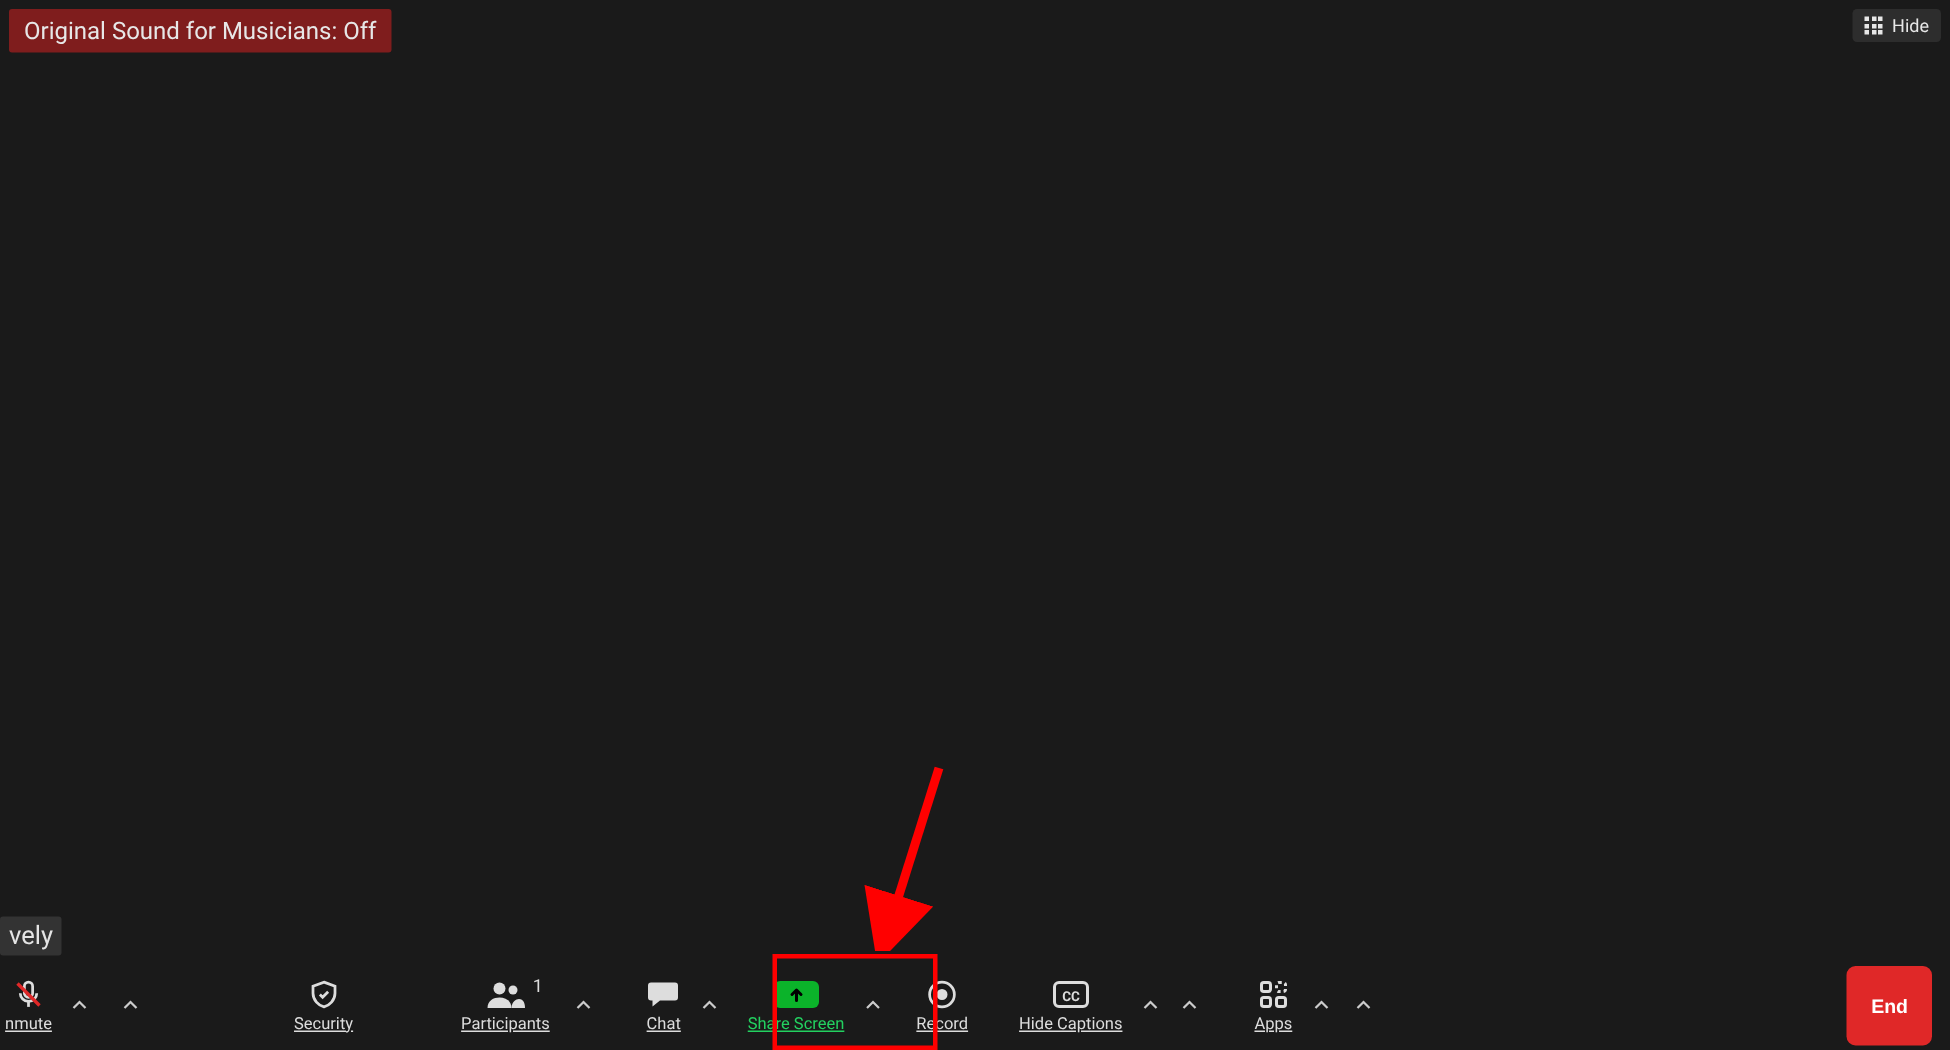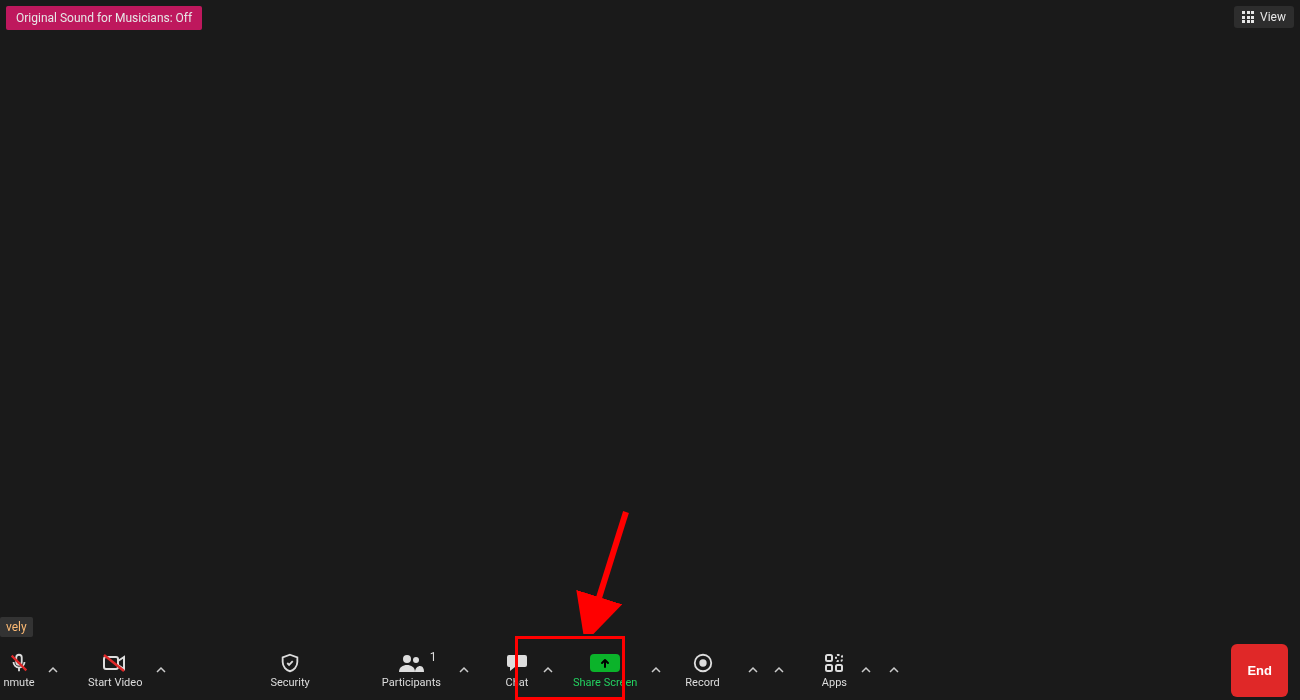--- a/index.html
+++ b/index.html
@@ -1,27 +1,27 @@
 <!DOCTYPE html>
 <html><head>
 <meta charset="utf-8">
 <style>
   html,body{margin:0;padding:0;width:1300px;height:700px;background:#1a1a1a;font-family:-apple-system,BlinkMacSystemFont,"Segoe UI",Roboto,Helvetica,Arial,sans-serif;overflow:hidden;color:#fff;}
   
-  .top-left-pill{position:absolute;top:6px;left:6px;background:#be185d;color:#e7e7e7;font-size:12px;padding:5px 10px;border-radius:2px;cursor:pointer;}
+  .top-left-pill{position:absolute;top:6px;left:6px;background:#7f1d1d;color:#e7e7e7;font-size:16px;padding:5px 10px;border-radius:2px;cursor:pointer;}
   
   .top-right-view{position:absolute;top:6px;right:6px;background:#2d2d2d;color:#e7e7e7;font-size:12px;padding:4px 8px;border-radius:3px;display:flex;align-items:center;gap:6px;cursor:pointer;}
   .grid9{width:12px;height:12px;display:grid;grid-template-columns:repeat(3,3px);grid-template-rows:repeat(3,3px);gap:1.5px;}
   .grid9 span{background:#e7e7e7;width:3px;height:3px;}
   
-  .name-tag{position:absolute;left:0;bottom:63px;background:#333;color:#fdba74;font-size:12px;padding:3px 6px;border-radius:2px;}
+  .name-tag{position:absolute;left:0;bottom:63px;background:#333;color:#e5e5e5;font-size:17px;padding:3px 6px;border-radius:2px;}
   
   .toolbar{position:absolute;bottom:0;left:0;right:0;height:60px;background:#1a1a1a;display:flex;align-items:stretch;white-space:nowrap;}
   .tb-item{display:flex;flex-direction:column;align-items:center;justify-content:center;gap:2px;padding:0 10px;color:#ddd;cursor:pointer;position:relative;}
-  .tb-item .lbl{font-size:11px;color:#ddd;}
+  .tb-item .lbl{font-size:11px;color:#ddd;text-decoration:underline;}
   .tb-item.green .lbl{color:#23d160;}
   .caret{display:flex;align-items:center;justify-content:center;width:18px;cursor:pointer;}
   .caret svg{width:10px;height:10px;}
   .end-btn{margin-left:auto;align-self:center;margin-right:12px;background:#e02828;color:#fff;border:none;border-radius:6px;font-size:13px;font-weight:600;padding:19px 16px;cursor:pointer;}
   
   .ic{height:22px;display:flex;align-items:center;justify-content:center;}
   .ic svg{display:block;}
   
   .share-rect{width:30px;height:18px;background:#0bb32a;border-radius:4px;display:flex;align-items:center;justify-content:center;}
   
@@ -43,21 +43,21 @@
     <span></span>
       <span></span>
       <span></span>
       <span></span>
       <span></span>
       <span></span>
       <span></span>
       <span></span>
       <span></span>
   </span>
-  <span>View</span>
+  <span>Hide</span>
 </div>
 
 <div class="name-tag">
   <span>vely</span>
 </div>
 
 <svg class="arrow-svg" style="left:576px;top:508px;width:60px;height:126px;" viewBox="0 0 60 126">
   <defs>
     <marker id="ah" markerWidth="8" markerHeight="8" refX="4" refY="4" orient="auto">
       <path d="M0,0 L8,4 L0,8 Z" fill="#ff0000"></path>
@@ -80,30 +80,20 @@
     <span class="lbl">nmute</span>
   </div>
   <div class="caret">
     <svg viewBox="0 0 10 10">
         <path d="M1 7 L5 3 L9 7" stroke="#ccc" stroke-width="1.5" fill="none"></path>
       </svg>
   </div>
 
   <div style="width:16px"></div>
 
-  <div class="tb-item">
-    <span class="ic">
-      <svg width="26" height="22" viewBox="0 0 26 22" fill="none" stroke="#ddd" stroke-width="2">
-        <rect x="2" y="5" width="14" height="12" rx="2"></rect>
-        <path d="M16 9 L22 5 V17 L16 13"></path>
-        <line x1="2" y1="3" x2="22" y2="19" stroke="#e02828" stroke-width="2.5"></line>
-      </svg>
-    </span>
-    <span class="lbl">Start Video</span>
-  </div>
   <div class="caret">
     <svg viewBox="0 0 10 10">
         <path d="M1 7 L5 3 L9 7" stroke="#ccc" stroke-width="1.5" fill="none"></path>
       </svg>
   </div>
 
   <div style="width:90px"></div>
 
   <div class="tb-item">
     <span class="ic">
@@ -176,20 +166,29 @@
       <svg width="22" height="22" viewBox="0 0 24 24" fill="none" stroke="#ddd" stroke-width="2">
         <circle cx="12" cy="12" r="9"></circle>
         <circle cx="12" cy="12" r="3" fill="#ddd"></circle>
       </svg>
     </span>
     <span class="lbl">Record</span>
   </div>
 
   <div style="width:14px"></div>
 
+  <div class="tb-item">
+    <span class="ic">
+      <svg width="26" height="20" viewBox="0 0 26 20" fill="none" stroke="#ddd" stroke-width="2">
+        <rect x="2" y="2" width="22" height="16" rx="3"></rect>
+        <text x="13" y="14" text-anchor="middle" font-size="9" fill="#ddd" stroke="none" font-weight="700">CC</text>
+      </svg>
+    </span>
+    <span class="lbl">Hide Captions</span>
+  </div>
   <div class="caret">
     <svg viewBox="0 0 10 10">
         <path d="M1 7 L5 3 L9 7" stroke="#ccc" stroke-width="1.5" fill="none"></path>
       </svg>
   </div>
 
   <div style="width:8px"></div>
 
   <div class="caret">
     <svg viewBox="0 0 10 10">

